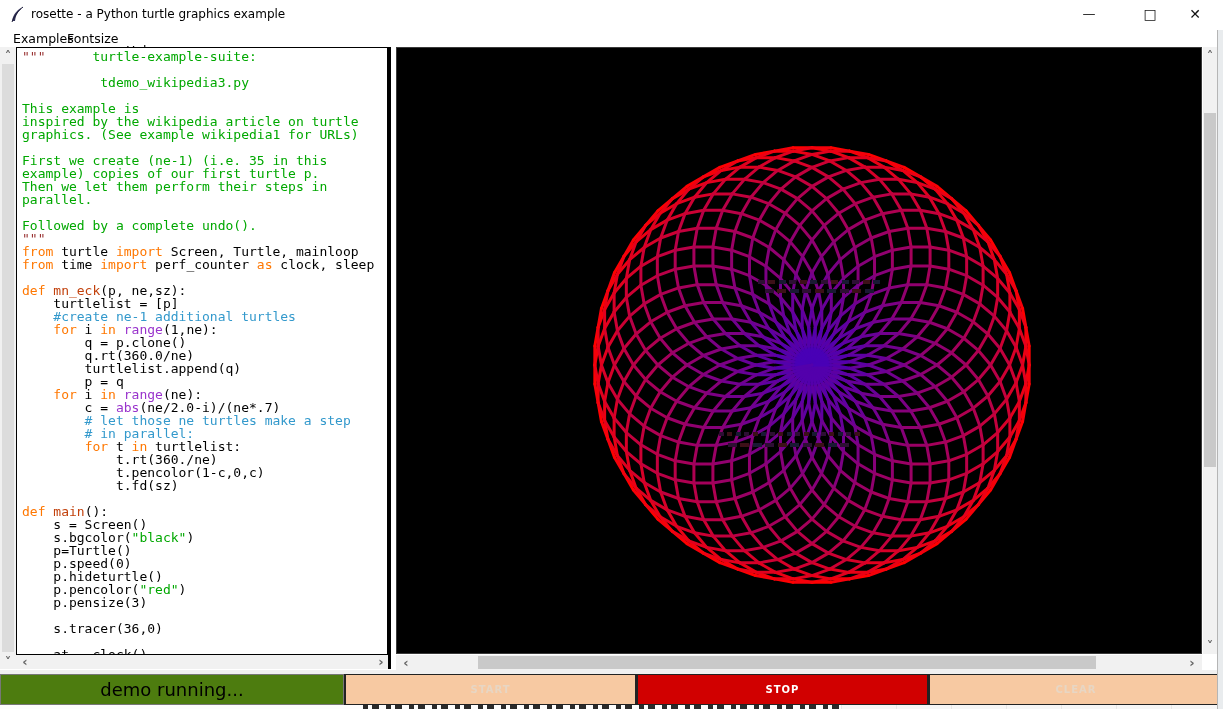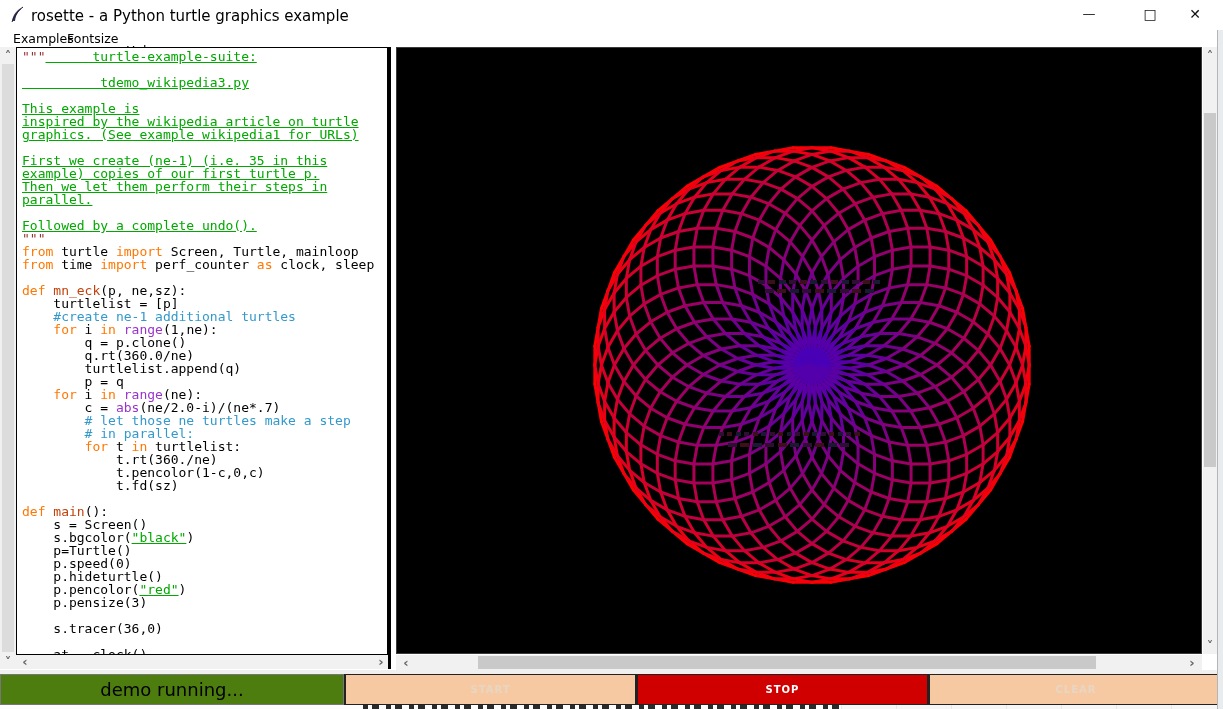--- a/index.html
+++ b/index.html
@@ -2,21 +2,21 @@
 <html><head>
 <meta charset="utf-8">
 <style>
   * { margin:0; padding:0; box-sizing:border-box; }
   html,body { width:1223px; height:709px; }
   body { position:relative; background:#ffffff; font-family:"DejaVu Sans","Liberation Sans",sans-serif; overflow:hidden; }
 
   
   .titlebar { position:absolute; left:0; top:0; width:1223px; height:28px; background:#ffffff; }
   .app-icon { position:absolute; left:10px; top:6px; width:15px; height:17px; }
-  .title-text { position:absolute; left:31px; top:7px; font-size:15px; color:#000; white-space:nowrap; }
+  .title-text { position:absolute; left:31px; top:7px; font-size:12px; color:#000; white-space:nowrap; }
   .winbtn { position:absolute; top:0; width:46px; height:28px; text-align:center; line-height:28px; font-size:13px; color:#111; }
   .winbtn.min { left:1066px; }
   .winbtn.max { left:1127px; font-size:14px; }
   .winbtn.close { left:1172px; font-size:14px; }
 
   
   .menubar { position:absolute; left:0; top:28px; width:1223px; height:19px; background:#ffffff; }
   .menu-item { position:absolute; top:2px; font-size:12.5px; color:#000; padding:1px 3px; }
   .menu-item.m0 { left:10px; }
   .menu-item.m1 { left:64px; }
@@ -54,21 +54,21 @@
   .code-panel { position:absolute; left:16px; top:47px; width:372px; height:608px; background:#ffffff;
                 border:1px solid #000; overflow:hidden; }
   .code-text { font-family:"DejaVu Sans Mono","Liberation Mono",monospace; font-size:13px; line-height:13px;
                padding:2px 0 0 5px; white-space:pre; }
   .codeline { height:13px; white-space:pre; }
   .t-n { color:#000000; }
   .t-k { color:#ff7700; }
   .t-d { color:#c2410c; }
   .t-b { color:#9933cc; }
   .t-c { color:#3399cc; }
-  .t-s { color:#00a800;text-decoration:underline; }
+  .t-s { color:#00a800; }
   .t-q { color:#993333; }
   .sep-black { position:absolute; left:388px; top:47px; width:3px; height:622px; background:#000; }
 
   
   .canvas-frame { position:absolute; left:396px; top:47px; width:806px; height:607px; background:#000;
                   border:1px solid #3a3a3a; }
 
   
   .gapbar { position:absolute; left:0; top:670px; width:1217px; height:4px; background:#f0f0f0; }
   .statusbar { position:absolute; left:0; top:674px; width:1223px; height:31px; display:flex; }

